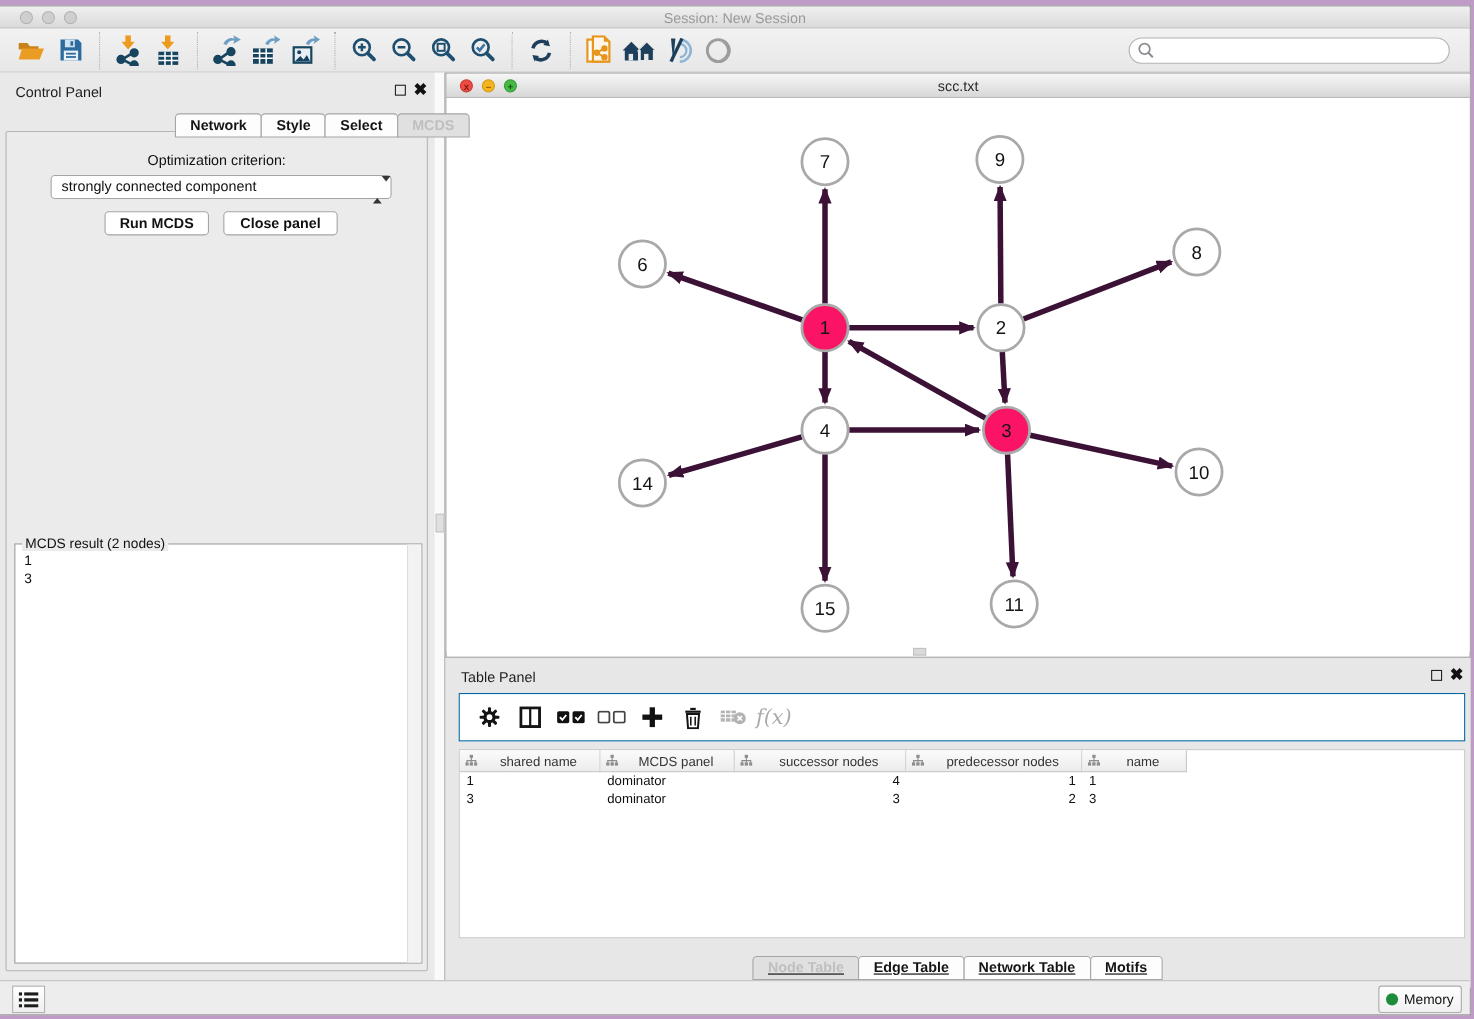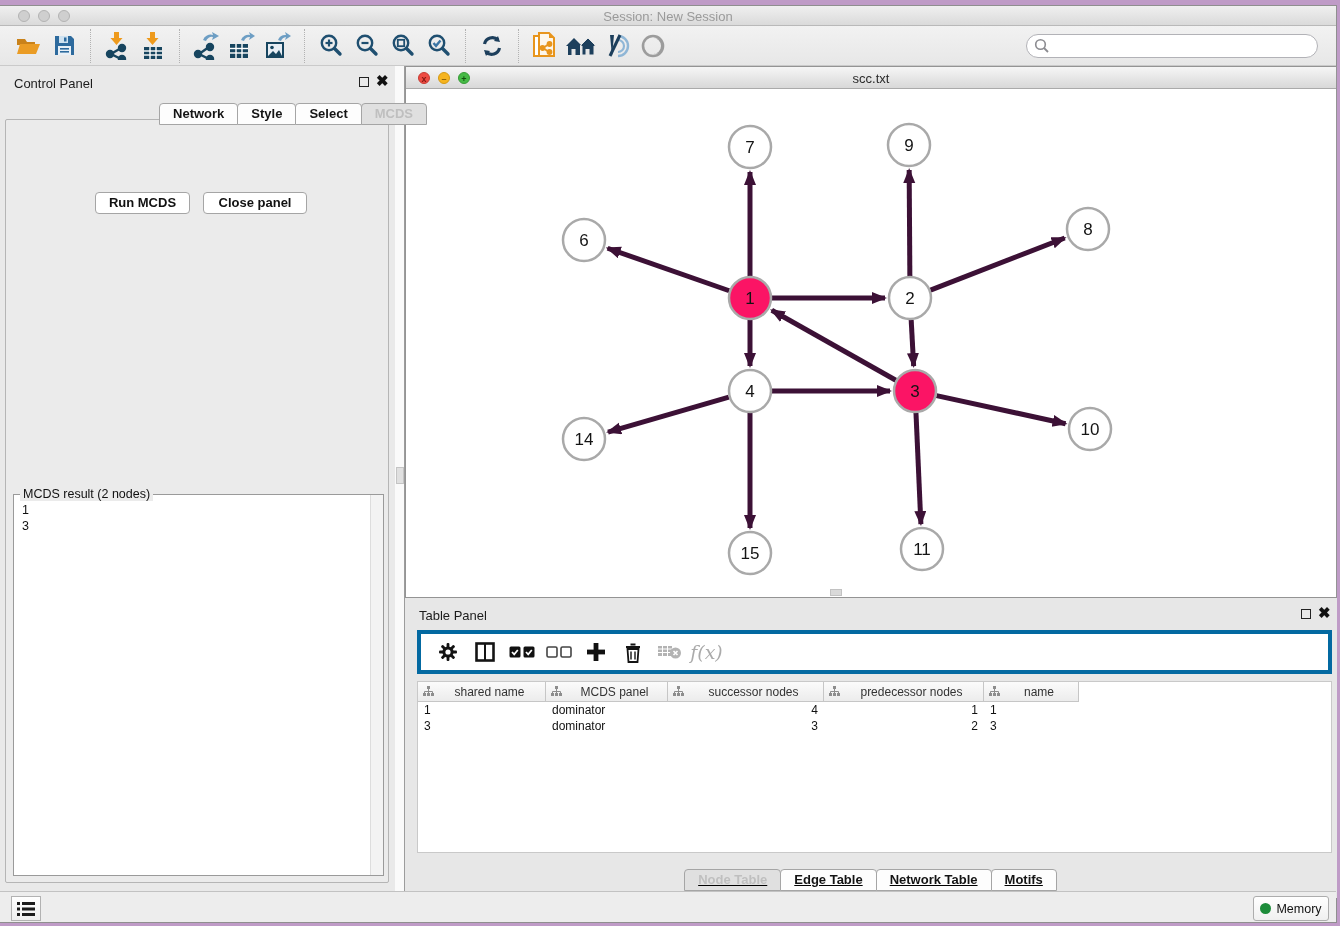--- a/index.html
+++ b/index.html
@@ -50,21 +50,21 @@
   .net-title { position:absolute; left:0; right:0; top:4px; text-align:center; font-size:13px; color:#2b2b2b; }
   .traffic { position:absolute; top:5px; width:12px; height:12px; border-radius:50%; font-size:9px; font-weight:bold; text-align:center; line-height:12px; }
   .traffic.red { background:#ee4b42; border:1px solid #c63c34; color:#801812; }
   .traffic.yel { background:#f6b41f; border:1px solid #d59a14; color:#8a5f05; }
   .traffic.grn { background:#45ba45; border:1px solid #379b37; color:#12520f; }
   .net-canvas { position:absolute; left:0; top:22px; width:930px; height:504px; background:#fff; }
   .h-handle { position:absolute; left:424px; bottom:1px; width:12px; height:7px; background:#d9d9d9; border:1px solid #c2c2c2; }
 
   
   .table-panel { position:absolute; left:405px; top:592px; width:932px; height:300px; background:#e7e7e7; }
-  .tp-toolbar { position:absolute; left:12px; top:32px; width:915px; height:44px; background:#fff; border:4px solid #0369a1; display:flex; align-items:center; padding-left:8px; }
+  .tp-toolbar { position:absolute; left:12px; top:32px; width:915px; height:44px; background:#fff; border:1px solid #0369a1; display:flex; align-items:center; padding-left:8px; }
   .tp-ico { width:37px; height:36px; display:flex; align-items:center; justify-content:center; }
   .fx { font-family:"DejaVu Serif", serif; font-style:italic; font-size:19px; color:#ababab; }
   .tp-table { position:absolute; left:12px; top:83px; width:915px; height:172px; background:#fff; border:1px solid #c9c9c9; overflow:hidden; }
   .thead { display:flex; height:20px; }
   .th { background:linear-gradient(#fbfbfb,#ececec); border-right:1px solid #c6c6c6; border-bottom:1px solid #c6c6c6; display:flex; align-items:center; font-size:12px; color:#333; position:relative; }
   .th .lbl { flex:1; text-align:center; }
   .th .sort { margin-left:5px; display:flex; }
   .trow { display:flex; height:16px; font-size:12px; color:#111; }
   .td { line-height:16px; overflow:hidden; }
   .bottom-tabs { position:absolute; left:0; right:0; top:271px; display:flex; justify-content:center;text-decoration:underline; }
@@ -259,20 +259,25 @@
       <span class="float-ico" style="left:359px"></span>
       <span class="close-ico" style="left:376px">✖</span>
     </div>
     <div class="tabs-row" id="control-tabs" style="top:37px">
         <span class="tab">Network</span>
         <span class="tab">Style</span>
         <span class="tab">Select</span>
         <span class="tab active">MCDS</span>
       </div>
     <div class="cp-body">
+      <div class="opt-label">Optimization criterion:</div>
+      <div class="cp-select">
+        <span>strongly connected component</span>
+        <span class="sel-arrows"><span class="up"></span><span class="dn"></span></span>
+      </div>
       <div class="cp-btn" style="left:89px; width:95px;">Run MCDS</div>
       <div class="cp-btn" style="left:197px; width:104px;">Close panel</div>
       <div class="result-box">
         <span class="result-legend">MCDS result (2 nodes)</span>
         <div class="result-lines" id="result-lines">1
 3</div>
         <div class="result-scroll"></div>
       </div>
     </div>
   </div>

